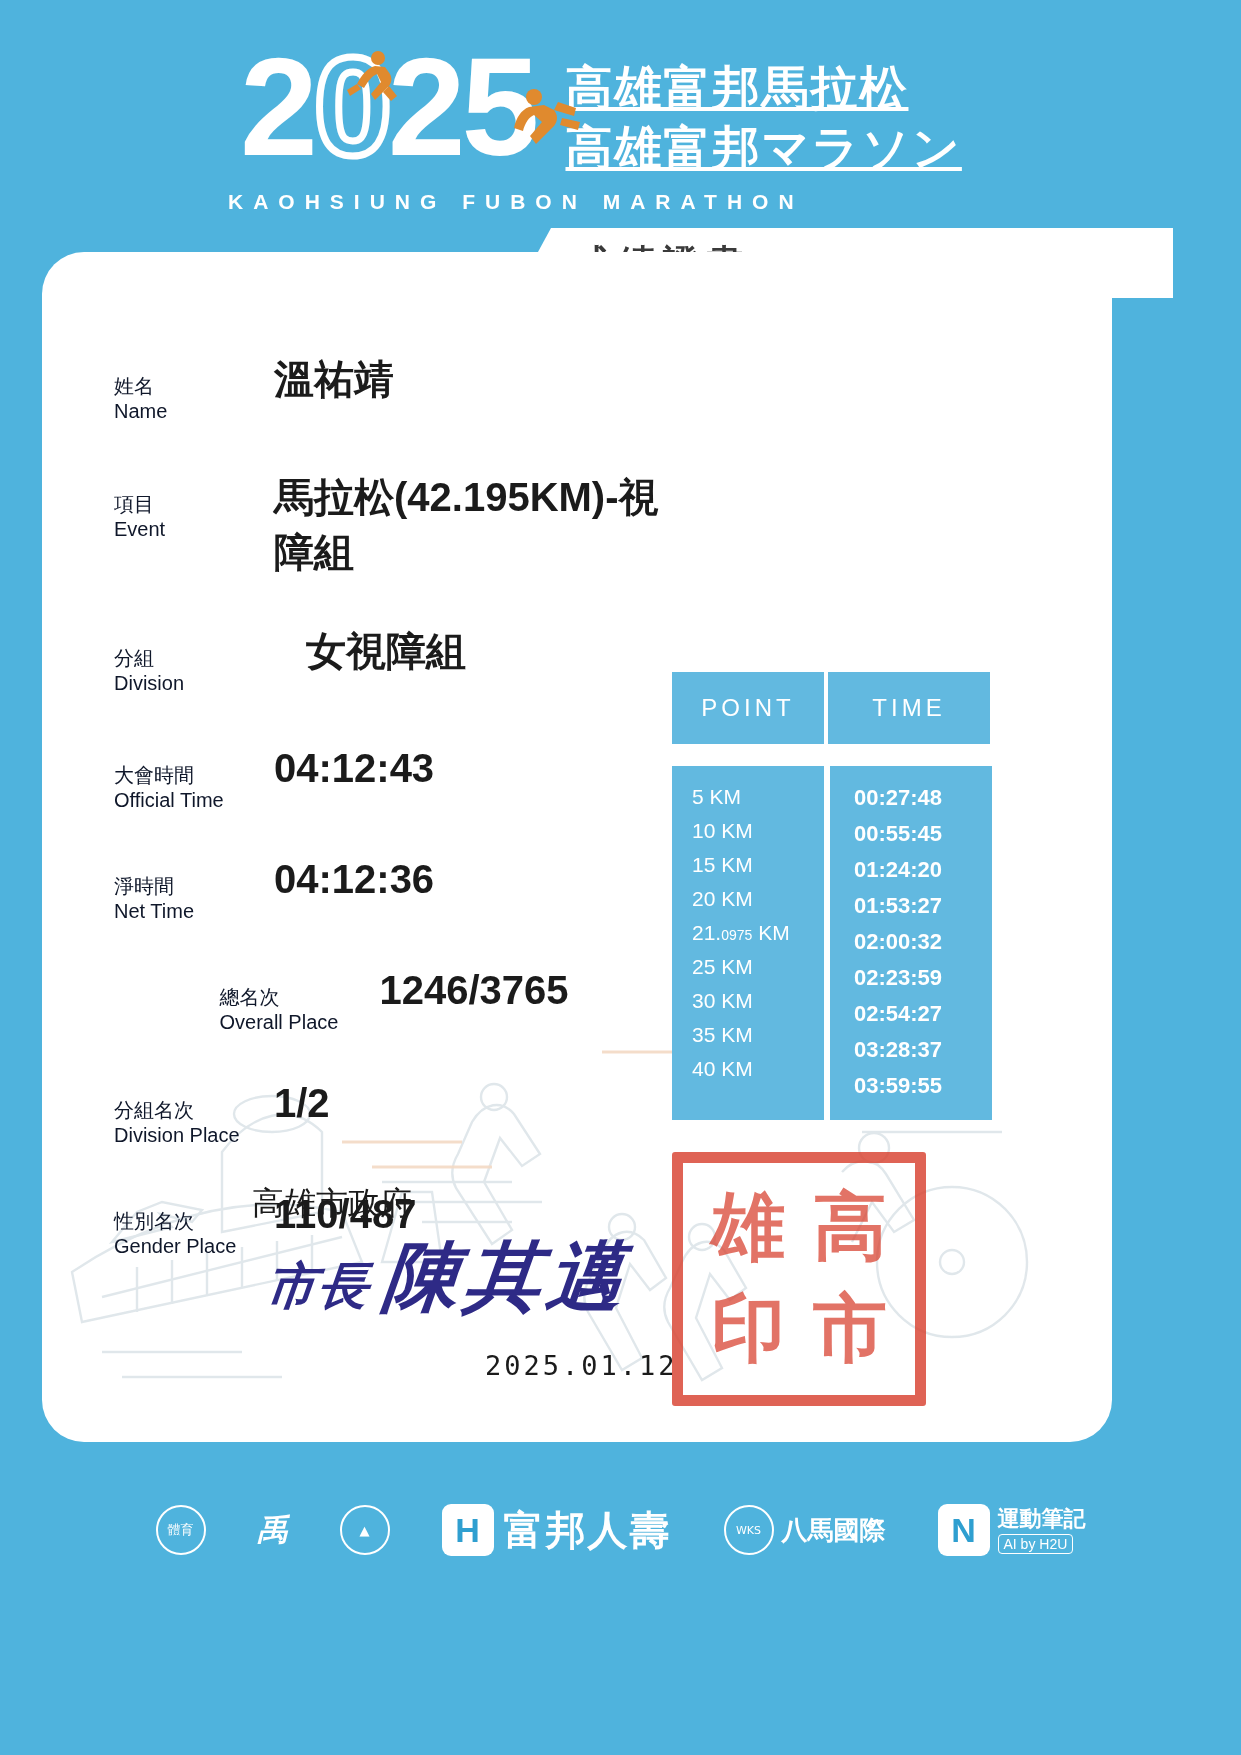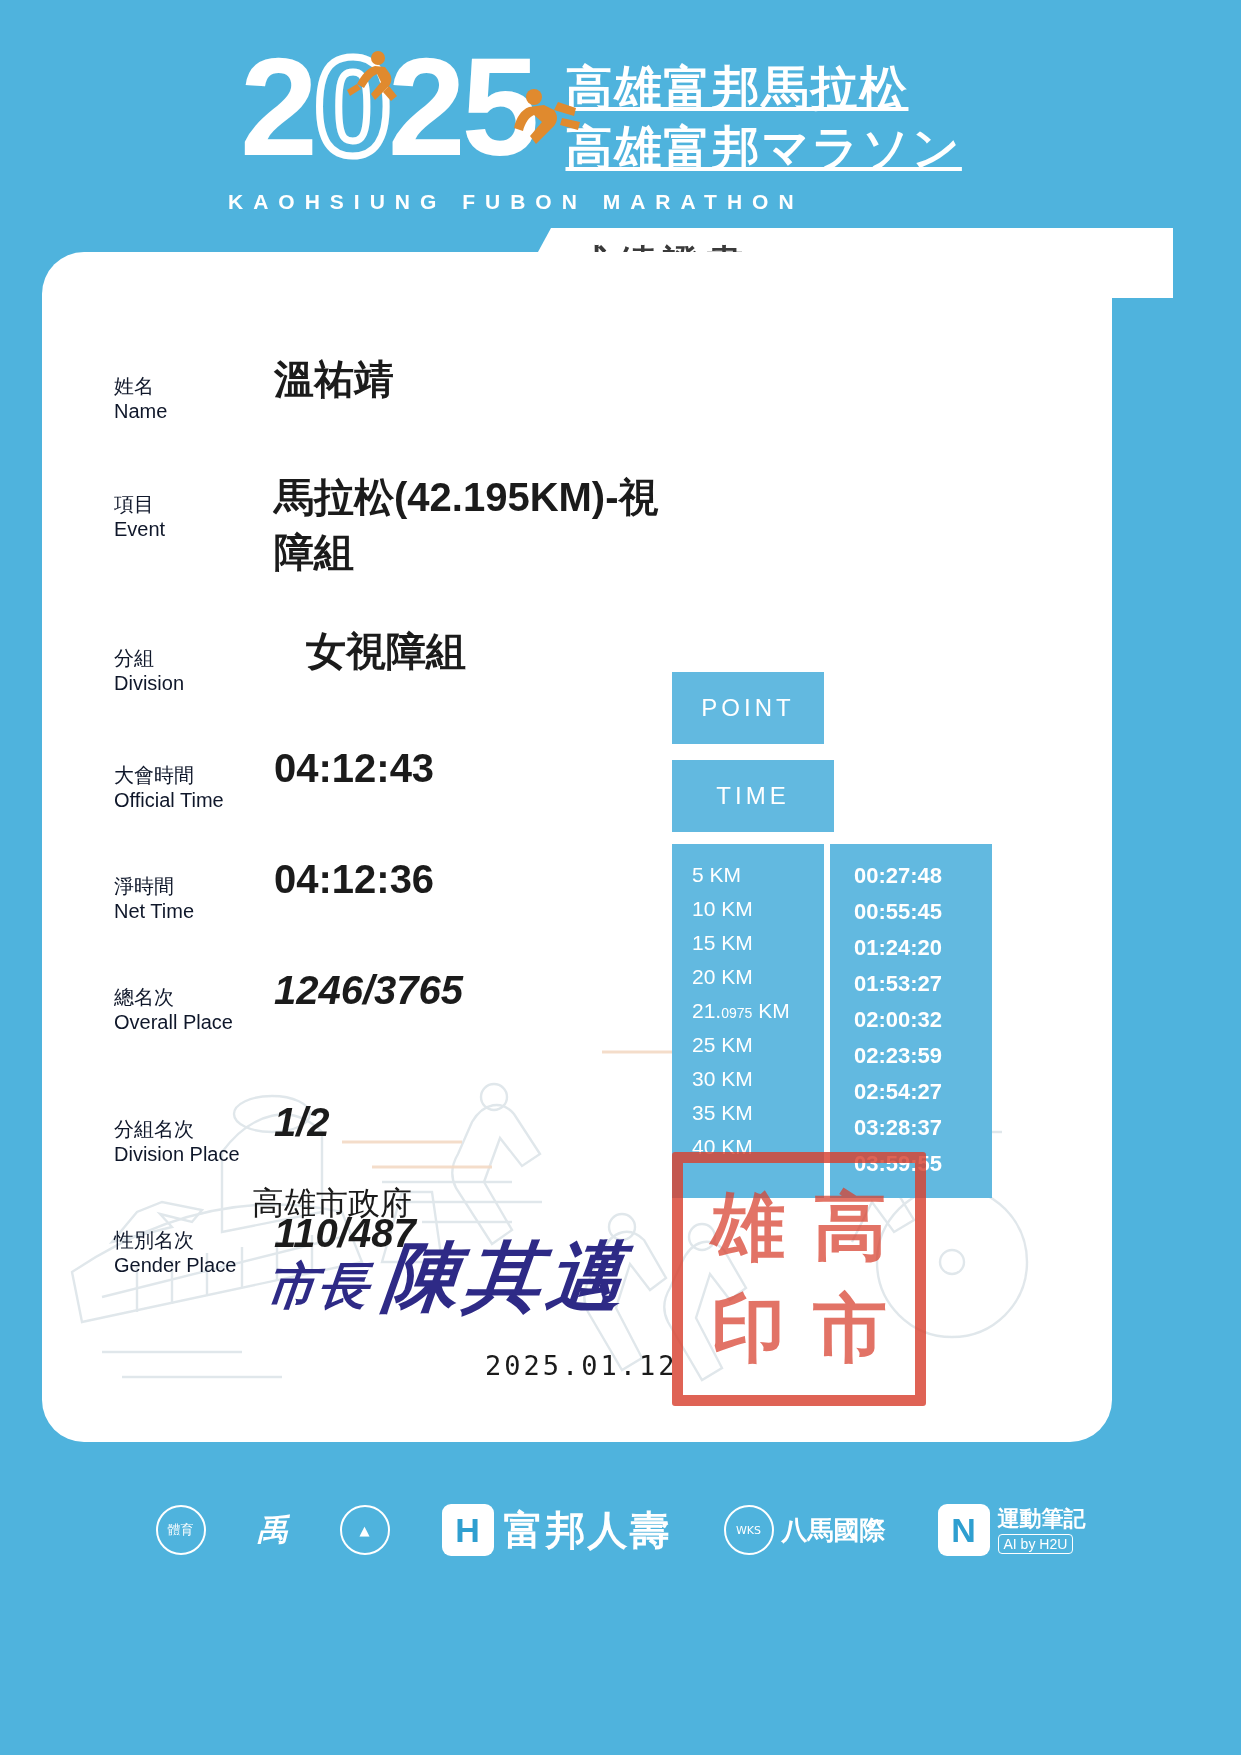--- a/index.html
+++ b/index.html
@@ -161,42 +161,41 @@
     display: block;
   }
   .row .val {
     font-weight: bold;
     color: #1b1b1b;
   }
   .val-name { font-size: 40px; font-family: "DejaVu Sans", sans-serif; }
   .val-event { font-size: 40px; font-family: Liberation Sans, sans-serif; }
   .val-div { font-size: 40px; font-family: Liberation Mono, monospace; margin-left: 32px; }
   .val-time { font-size: 40px; }
-  .val-place { font-size: 40px; font-style: italic; }
+  .val-place { font-size: 40px; }
 
   .row.r-name { margin-bottom: 46px; }
   .row.r-event { margin-bottom: 44px; }
   .row.r-div { margin-bottom: 50px; }
   .row.r-off { margin-bottom: 44px; }
   .row.r-net { margin-bottom: 44px; }
-  .row.r-overall { margin-bottom: 65px; }
+  .row.r-overall { margin-bottom: 46px; justify-content: center; }
   .row.r-divplace { margin-bottom: 44px; }
 
   
   .splits {
     position: absolute;
     top: 420px;
     left: 630px;
     width: 330px;
   }
   .splits-head {
     display: flex;
-    gap: 16px;
-    margin-bottom: 12px;
-    flex-direction: column;
+    gap: 4px;
+    margin-bottom: 22px;
   }
   .splits-head div {
     background: #62b9e0;
     color: #ffffff;
     font-size: 24px;
     letter-spacing: 4px;
     text-align: center;
     padding: 22px 0;
     font-weight: normal;
   }

